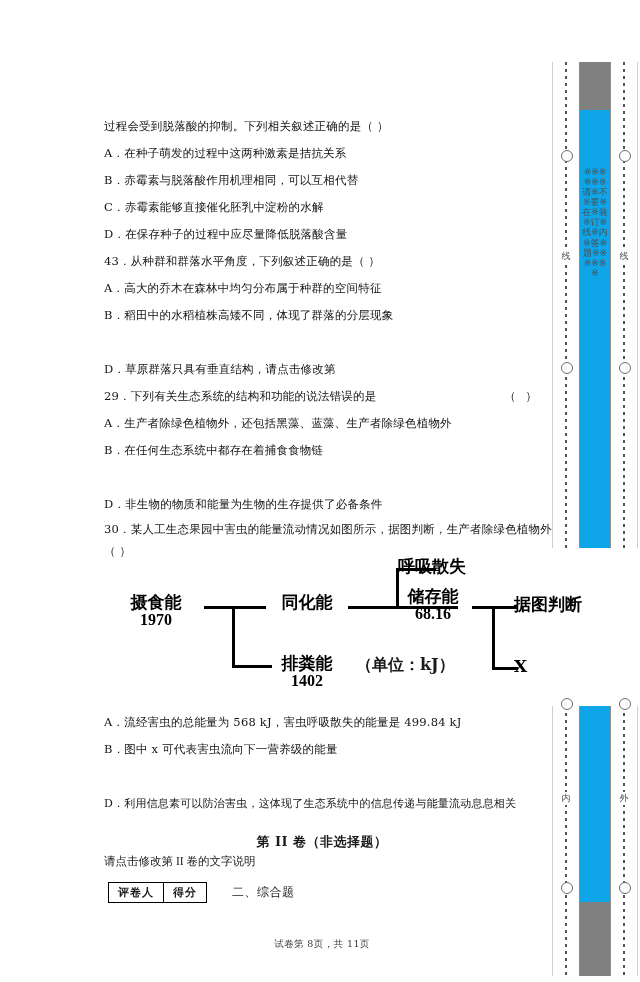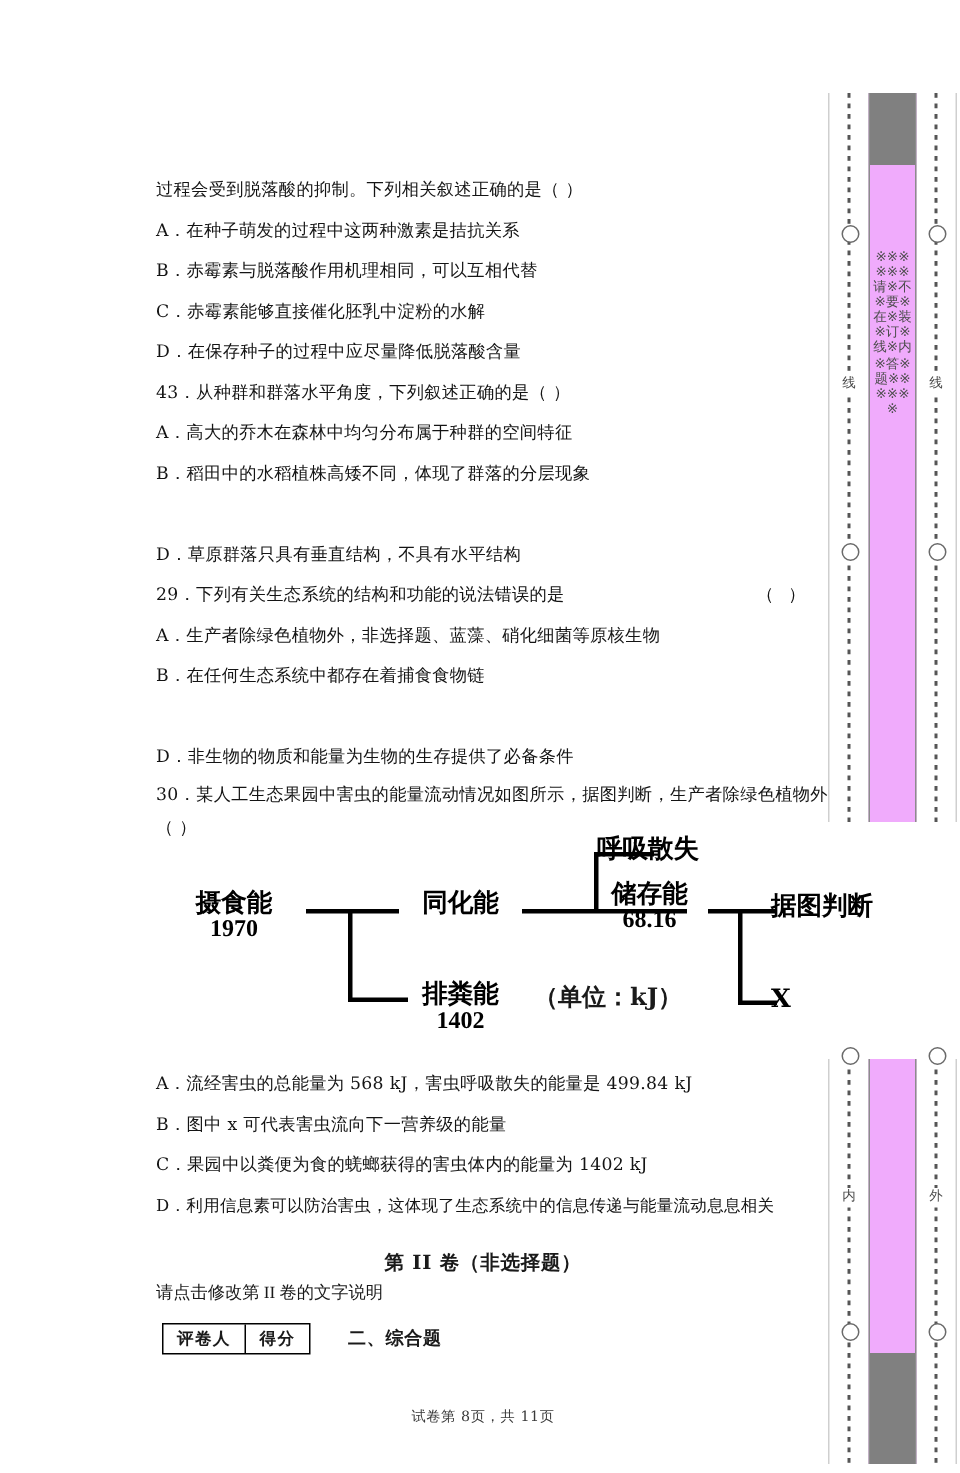--- a/index.html
+++ b/index.html
@@ -118,21 +118,21 @@
     border-right: 1.6px solid #000;
     white-space: nowrap;
     letter-spacing: 1px;
   }
   #score-box .cell:last-child { border-right: none; }
   #sec2-label {
     position: absolute;
     left: 128px;
     top: 884px;
     font-size: 12px;
-    font-weight: 700;
+    font-weight: 400;
     letter-spacing: 0.5px;
     text-align: center;
   }
 
   #footer {
     position: absolute;
     left: 0;
     top: 938px;
     width: 436px;
     text-align: center;
@@ -187,21 +187,21 @@
     color: #4a4a4a;
     background: #fff;
     text-align: center;
     line-height: 1.05;
     padding: 2px 0;
   }
 
   .scrollbar {
     position: relative;
     flex: 1;
-    background: #f0abfc;
+    background: #0ea5e9;
     border-left: 1px solid #8c8c8c;
     border-right: 1px solid #8c8c8c;
     overflow: hidden;
   }
   .scrollbar .thumb {
     position: absolute;
     left: 0;
     right: 0;
     background: #808080;
   }
@@ -243,28 +243,28 @@
     <div class="row q-line q-stem" style="top:256px;">
       <span class="num-lab">43．</span><span>从种群和群落水平角度，下列叙述正确的是（        ）</span>
     </div>
     <div class="row q-line opt" style="top:283px;">
       <span class="lab">A．</span><span>高大的乔木在森林中均匀分布属于种群的空间特征</span>
     </div>
     <div class="row q-line opt" style="top:310px;">
       <span class="lab">B．</span><span>稻田中的水稻植株高矮不同，体现了群落的分层现象</span>
     </div>
     <div class="row q-line opt" style="top:364px;">
-      <span class="lab">D．</span><span>草原群落只具有垂直结构，不具有水平结构</span>
+      <span class="lab">D．</span><span>草原群落只具有垂直结构，请点击修改第</span>
     </div>
 
     <div class="row q-line q-stem" style="top:391px;">
       <span class="num-lab">29．</span><span>下列有关生态系统的结构和功能的说法错误的是</span><span class="trail-paren">（    ）</span>
     </div>
     <div class="row q-line opt" style="top:418px;">
-      <span class="lab">A．</span><span>生产者除绿色植物外，非选择题、蓝藻、硝化细菌等原核生物</span>
+      <span class="lab">A．</span><span>生产者除绿色植物外，还包括黑藻、蓝藻、生产者除绿色植物外</span>
     </div>
     <div class="row q-line opt" style="top:445px;">
       <span class="lab">B．</span><span>在任何生态系统中都存在着捕食食物链</span>
     </div>
     <div class="row q-line opt" style="top:499px;">
       <span class="lab">D．</span><span>非生物的物质和能量为生物的生存提供了必备条件</span>
     </div>
 
     <div class="row q-line q-stem" style="top:524px;">
       <span class="num-lab">30．</span><span>某人工生态果园中害虫的能量流动情况如图所示，据图判断，生产者除绿色植物外</span>
@@ -317,23 +317,20 @@
       <div class="seg h" style="left:368px; top:56px;  width:46px;"></div>
       <div class="seg v" style="left:388px; top:56px;  height:64px;"></div>
       <div class="seg h" style="left:388px; top:117px; width:26px;"></div>
     </div>
 
     <div class="row q-line opt" style="top:717px;">
       <span class="lab">A．</span><span>流经害虫的总能量为 568 kJ，害虫呼吸散失的能量是 499.84 kJ</span>
     </div>
     <div class="row q-line opt" style="top:744px;">
       <span class="lab">B．</span><span>图中 x 可代表害虫流向下一营养级的能量</span>
-    </div>
-    <div class="row q-line opt" style="top:771px;">
-      <span class="lab">C．</span><span>果园中以粪便为食的蜣螂获得的害虫体内的能量为 1402 kJ</span>
     </div>
     <div class="row q-line opt" style="top:798px; font-size:11px;">
       <span class="lab">D．</span><span>利用信息素可以防治害虫，这体现了生态系统中的信息传递与能量流动息息相关</span>
     </div>
 
     <div class="row center sec-title" style="top:833px;">第 II 卷（非选择题）</div>
     <div class="row sec-note" style="top:854px;">请点击修改第 II 卷的文字说明</div>
 
     <div id="score-box">
       <div class="cell">评卷人</div>

